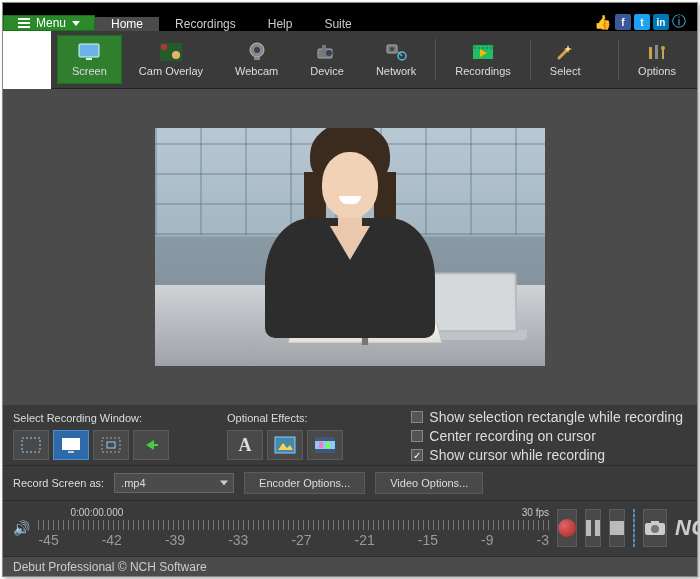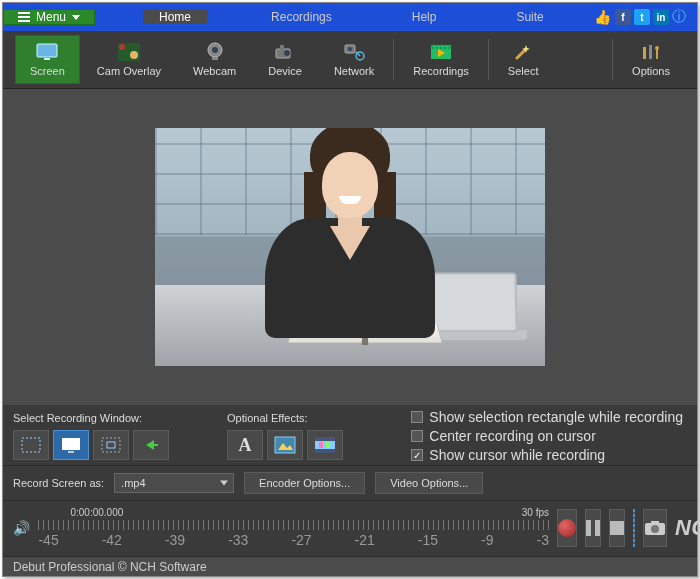--- a/index.html
+++ b/index.html
@@ -5,36 +5,36 @@
 * { margin: 0; padding: 0; box-sizing: border-box; font-family: "Segoe UI", Tahoma, sans-serif; }
 body { background: #fff; width: 700px; height: 579px; overflow: hidden; }
 .window { width: 696px; height: 575px; border: 1px solid #888; margin: 2px; background: #fff; display: flex; flex-direction: column; box-shadow: 2px 2px 4px rgba(0,0,0,.3); }
 .titlebar { height: 30px; background: #fff; display: flex; align-items: center; padding: 0 0 0 8px; font-size: 12px; color: #333; }
 .titlebar .app-icon { width: 16px; height: 16px; background: #4a7; border: 1px solid #385; margin-right: 8px; display: flex; align-items: center; justify-content: center; }
 .titlebar .app-icon::before { content: ""; width: 6px; height: 6px; border: 2px solid #fff; border-radius: 50%; }
 .titlebar .title-text { flex: 1; }
 .winbtns { display: flex; }
 .winbtn { width: 45px; height: 30px; display: flex; align-items: center; justify-content: center; font-size: 13px; color: #333; cursor: pointer; }
 
-.menubar { height: 28px; background: #1d4ed8; display: flex; align-items: center; font-size: 12px; }
+.menubar { height: 28px; background: #000000; display: flex; align-items: flex-end; font-size: 12px; }
 .menu-btn { background: #2a8a2a; color: #fff; padding: 0 14px; display: flex; align-items: center; gap: 6px; border: 1px solid #1f6f1f; cursor: pointer; }
 .menu-btn .burger { display: flex; flex-direction: column; gap: 2px; }
 .menu-btn .burger span { width: 12px; height: 2px; background: #fff; }
 .menu-btn .caret { width: 0; height: 0; border-left: 4px solid transparent; border-right: 4px solid transparent; border-top: 5px solid #fff; }
-.tab { color: #ccc; padding: 0 16px; display: flex; align-items: center; cursor: pointer; margin-left: 48px; }
+.tab { color: #ccc; padding: 0 16px; display: flex; align-items: center; cursor: pointer; }
 .tab.active { background: #4b4b4b; color: #fff; }
 .social { margin-left: auto; display: flex; align-items: center; gap: 3px; padding-right: 8px; }
 .sicon { width: 16px; height: 16px; border-radius: 2px; display: flex; align-items: center; justify-content: center; font-size: 10px; font-weight: bold; color: #fff; cursor: pointer; }
 .thumb { color: #fff; font-size: 14px; }
 .fb { background: #3b5998; }
 .tw { background: #1da1f2; }
 .li { background: #0077b5; }
 .help { color: #4fc3f7; font-size: 14px; }
 
-.toolbar { height: 58px; background: #3a3a3a; border-bottom: 1px solid #222; display: flex; padding: 4px 12px; gap: 2px; }
+.toolbar { height: 58px; background: #3a3a3a; border-bottom: 1px solid #222; display: flex; padding: 4px 6px; gap: 2px; margin-left: 48px; }
 .tbtn { display: flex; flex-direction: column; align-items: center; justify-content: center; color: #ddd; font-size: 11px; padding: 2px 14px; cursor: pointer; gap: 3px; border: 1px solid transparent; }
 .tbtn.active { background: #2f7f2f; border: 1px solid #1f6f1f; }
 .tbtn .ticon { width: 24px; height: 20px; display: flex; align-items: center; justify-content: center; }
 .sep { width: 1px; background: #555; margin: 4px 2px; }
 .spacer-flex { flex: 1; }
 
 .preview { flex: 1; background: #4b4b4b; display: flex; align-items: center; justify-content: center; min-height: 0; }
 .preview-img { width: 390px; height: 238px; background: linear-gradient(180deg, #b8c9d4 0%, #a4b6c2 45%, #8a9aa5 46%, #7b8792 100%); position: relative; overflow: hidden; }
 .office-grid { position: absolute; inset: 0 0 55% 0; background-image: repeating-linear-gradient(90deg, rgba(90,110,125,.35) 0 2px, transparent 2px 45px), repeating-linear-gradient(0deg, rgba(90,110,125,.35) 0 2px, transparent 2px 30px); }
 .desk { position: absolute; left: 0; right: 0; bottom: 0; height: 34%; background: linear-gradient(180deg, #cfd3d6, #9fa3a8); }

